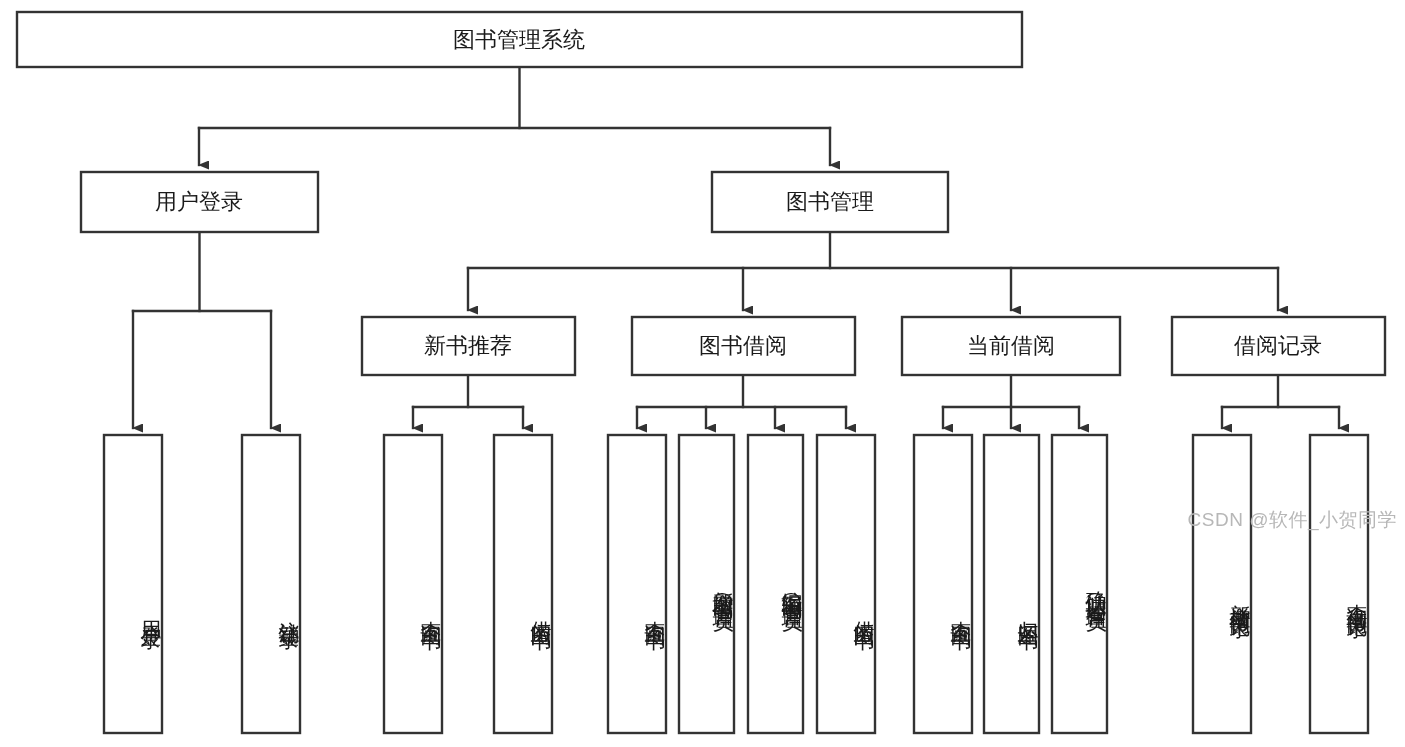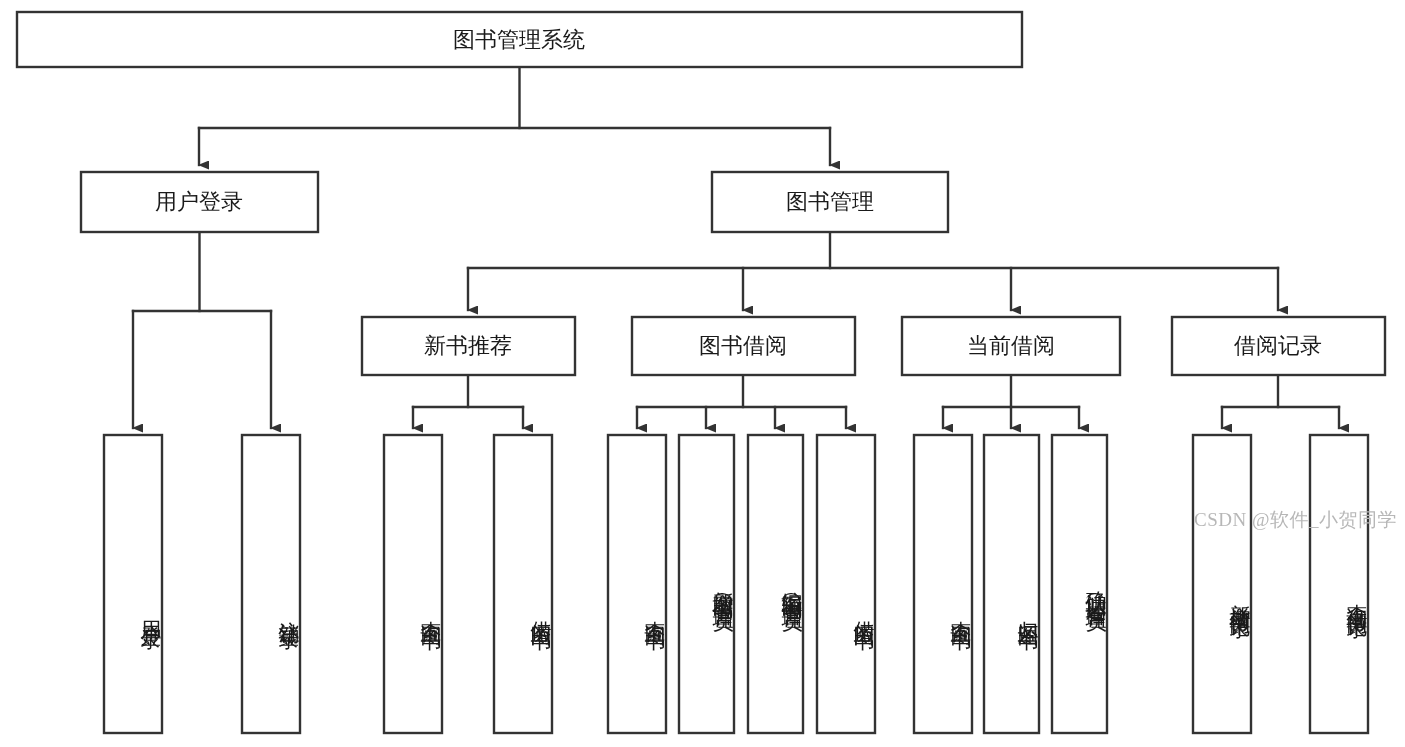--- a/index.html
+++ b/index.html
@@ -58,21 +58,21 @@
     display: flex;
     align-items: flex-start;
     justify-content: center;
     white-space: nowrap;
     pointer-events: none;
   }
   .watermark {
     position: absolute;
     right: 8px;
     bottom: 4px;
-    font-family: Liberation Serif, serif;
+    font-family: Liberation Sans, sans-serif;
     font-size: 19px;
     color: #b7b7b7;
     white-space: nowrap;
     letter-spacing: 0.5px;
   }
 </style>
 </head>
 <body>
 
 <div id="diagram-root">

